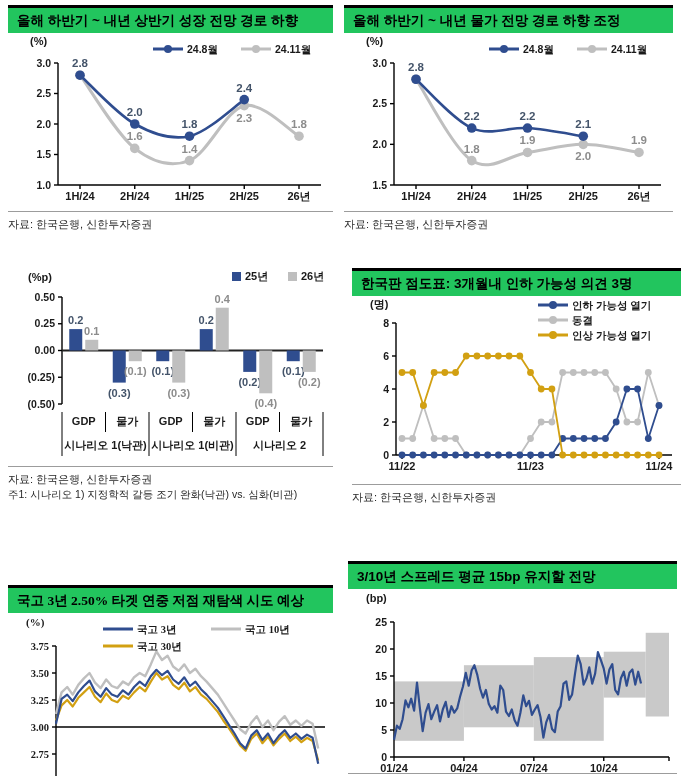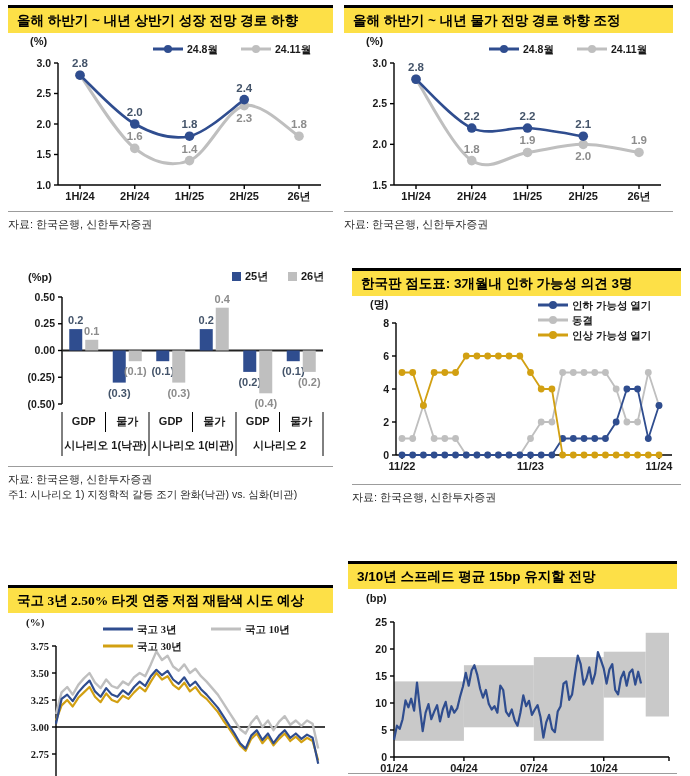--- a/index.html
+++ b/index.html
@@ -1,19 +1,19 @@
 <!DOCTYPE html>
 <html><head>
 <meta charset="utf-8">
 <style>
   html,body{margin:0;padding:0;background:#fff;}
   body{width:690px;height:776px;position:relative;overflow:hidden;
        font-family:"Liberation Sans","DejaVu Sans",sans-serif;color:#1a1a1a;}
   .panel{position:absolute;}
-  .titlebar{background:#fde047;border-top:3px solid #000;height:25px;line-height:25px;
+  .titlebar{background:#22c55e;border-top:3px solid #000;height:25px;line-height:25px;
             padding-left:9px;font-size:13.5px;font-weight:bold;color:#000;
             white-space:nowrap;overflow:hidden;}
   svg.chart{display:block;}
   .srcline{border-top:1px solid #9c9c9c;margin-top:6px;padding-top:5px;
            font-size:11px;color:#262626;}
   .divider{border-top:1px solid #9c9c9c;margin-top:0;}
   .note{font-size:10.5px;color:#262626;line-height:13px;margin-top:1px;}
 </style>
 </head>
 <body>

